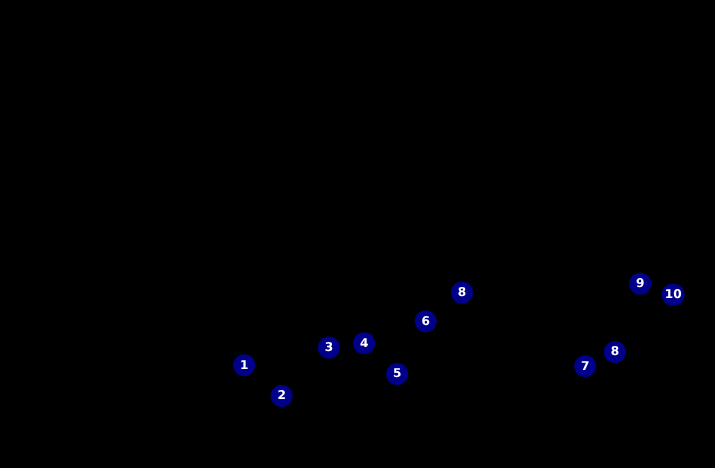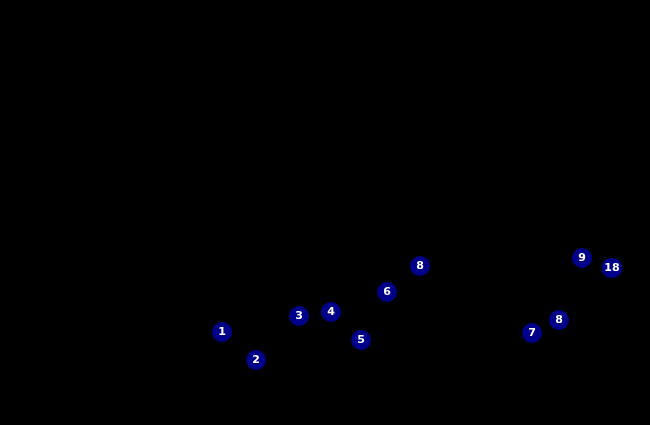--- a/index.html
+++ b/index.html
@@ -39,15 +39,15 @@
 <div id="screen" style="width: 650px; height: 425px; background: rgb(0, 0, 0);">
     <div class="marker" style="left: 222px; top: 332px; background: rgb(0, 0, 139); color: rgb(255, 255, 255);">1</div>
     <div class="marker" style="left: 256px; top: 360px; background: rgb(0, 0, 139); color: rgb(255, 255, 255);">2</div>
     <div class="marker" style="left: 299px; top: 316px; background: rgb(0, 0, 139); color: rgb(255, 255, 255);">3</div>
     <div class="marker" style="left: 331px; top: 312px; background: rgb(0, 0, 139); color: rgb(255, 255, 255);">4</div>
     <div class="marker" style="left: 361px; top: 340px; background: rgb(0, 0, 139); color: rgb(255, 255, 255);">5</div>
     <div class="marker" style="left: 387px; top: 292px; background: rgb(0, 0, 139); color: rgb(255, 255, 255);">6</div>
     <div class="marker" style="left: 532px; top: 333px; background: rgb(0, 0, 139); color: rgb(255, 255, 255);">7</div>
     <div class="marker" style="left: 559px; top: 320px; background: rgb(0, 0, 139); color: rgb(255, 255, 255);">8</div>
     <div class="marker" style="left: 582px; top: 258px; background: rgb(0, 0, 139); color: rgb(255, 255, 255);">9</div>
-    <div class="marker" style="left: 612px; top: 268px; background: rgb(0, 0, 139); color: rgb(255, 255, 255);">18</div>
+    <div class="marker" style="left: 612px; top: 268px; background: rgb(0, 0, 139); color: rgb(255, 255, 255);">10</div>
     <div class="marker" style="left: 420px; top: 266px; background: rgb(0, 0, 139); color: rgb(255, 255, 255);">8</div>
   </div>
 
 </body></html>

